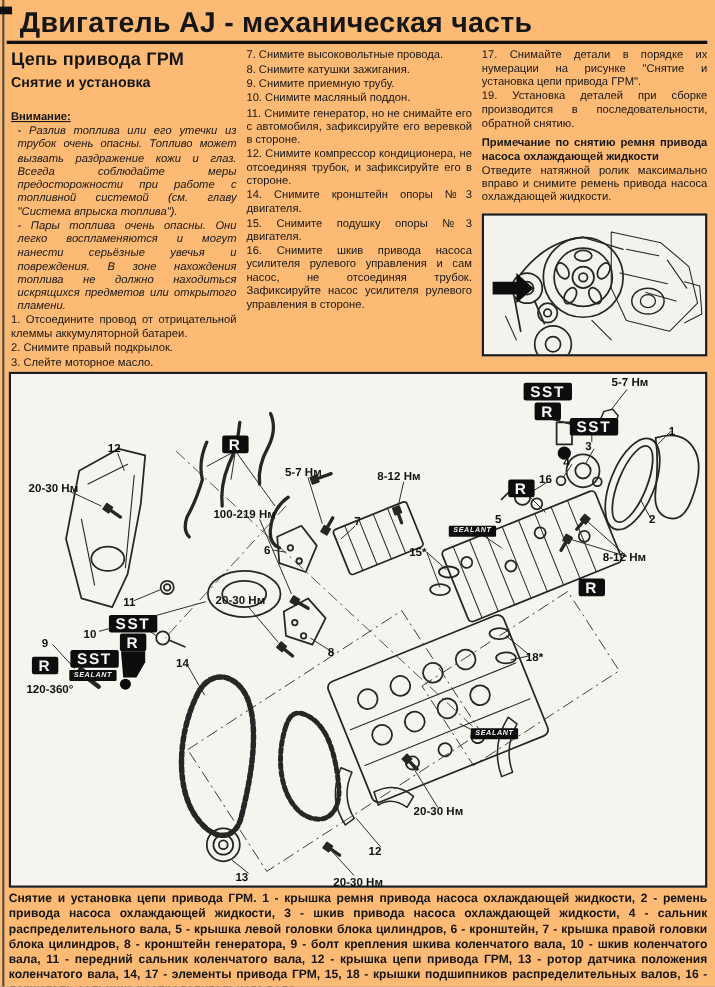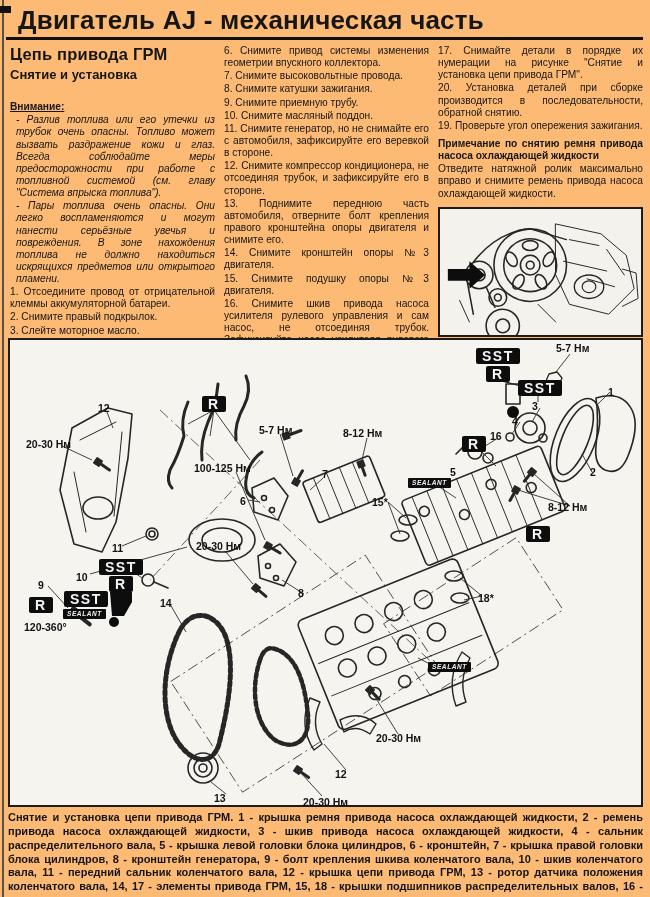--- a/index.html
+++ b/index.html
@@ -53,39 +53,36 @@
           <p class="step">1. Отсоедините провод от отрицательной клеммы аккумуляторной батареи.</p>
           <p class="step">2. Снимите правый подкрылок.</p>
           <p class="step">3. Слейте моторное масло.</p>
           <p class="step">4. Снимите впускной коллектор.</p>
           <p class="step">5. Снимите ремень привода навесных агрегатов.</p>
         </div>
     </div>
 
     <div class="col">
       <div>
-          <p class="step">6. Снимите привод системы изменения геометрии впускного коллектора.</p>
           <p class="step">7. Снимите высоковольтные провода.</p>
           <p class="step">8. Снимите катушки зажигания.</p>
           <p class="step">9. Снимите приемную трубу.</p>
           <p class="step">10. Снимите масляный поддон.</p>
           <p class="step">11. Снимите генератор, но не снимайте его с автомобиля, зафиксируйте его веревкой в стороне.</p>
           <p class="step">12. Снимите компрессор кондиционера, не отсоединяя трубок, и зафиксируйте его в стороне.</p>
-          <p class="step">13. Поднимите переднюю часть автомобиля, отверните болт крепления правого кронштейна опоры двигателя и снимите его.</p>
           <p class="step">14. Снимите кронштейн опоры №3 двигателя.</p>
           <p class="step">15. Снимите подушку опоры №3 двигателя.</p>
           <p class="step">16. Снимите шкив привода насоса усилителя рулевого управления и сам насос, не отсоединяя трубок. Зафиксируйте насос усилителя рулевого управления в стороне.</p>
         </div>
     </div>
 
     <div class="col">
       <div>
           <p class="step">17. Снимайте детали в порядке их нумерации на рисунке "Снятие и установка цепи привода ГРМ".</p>
-          <p class="step">20. Установка деталей при сборке производится в последовательности, обратной снятию.</p>
-          <p class="step">19. Проверьте угол опережения зажигания.</p>
+          <p class="step">19. Установка деталей при сборке производится в последовательности, обратной снятию.</p>
         </div>
       <p class="note-heading">Примечание по снятию ремня привода насоса охлаждающей жидкости</p>
       <p class="note-text">Отведите натяжной ролик максимально вправо и снимите ремень привода насоса охлаждающей жидкости.</p>
 
       <div class="photo-frame">
         <svg viewBox="0 0 205 126">
           <g stroke="#262626" fill="none" stroke-width="1.6" stroke-linejoin="round" stroke-linecap="round">
 
             <path d="M118,14 l46,10 l26,22 l8,34 l-26,26 l-40,-10 l-14,-30 z" stroke-width="1"></path>
             <path d="M132,30 l30,6 M126,52 l44,10 M150,70 l28,8 M170,40 l18,26" stroke-width="1"></path>
@@ -316,21 +313,21 @@
         <path d="M388,394 L362,352"></path>
         <path d="M336,430 L314,404"></path>
         <path d="M312,456 L290,432"></path>
         <path d="M216,454 L201,442"></path>
       </g>
     </svg>
     <div id="figure-labels">
         <div class="fig-text" style="left: 16px; top: 98px;">20-30 Нм</div>
         <div class="fig-text" style="left: 88px; top: 62px;">12</div>
         <div class="fig-text" style="left: 249px; top: 84px;">5-7 Нм</div>
-        <div class="fig-text" style="left: 184px; top: 122px;">100-125 Нм</div>
+        <div class="fig-text" style="left: 184px; top: 122px;">100-219 Нм</div>
         <div class="fig-text" style="left: 312px; top: 128px;">7</div>
         <div class="fig-text" style="left: 230px; top: 155px;">6</div>
         <div class="fig-text" style="left: 186px; top: 200px;">20-30 Нм</div>
         <div class="fig-text" style="left: 102px; top: 202px;">11</div>
         <div class="fig-text" style="left: 66px; top: 231px;">10</div>
         <div class="fig-text" style="left: 28px; top: 239px;">9</div>
         <div class="fig-text" style="left: 14px; top: 281px;">120-360°</div>
         <div class="fig-text" style="left: 150px; top: 257px;">14</div>
         <div class="fig-text" style="left: 288px; top: 247px;">8</div>
         <div class="fig-text" style="left: 546px; top: 2px;">5-7 Нм</div>

